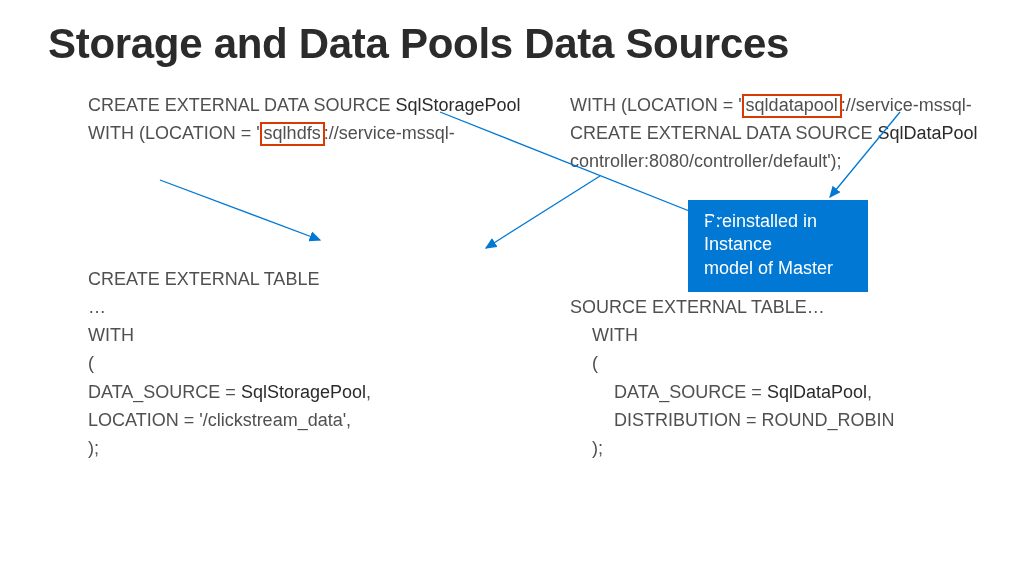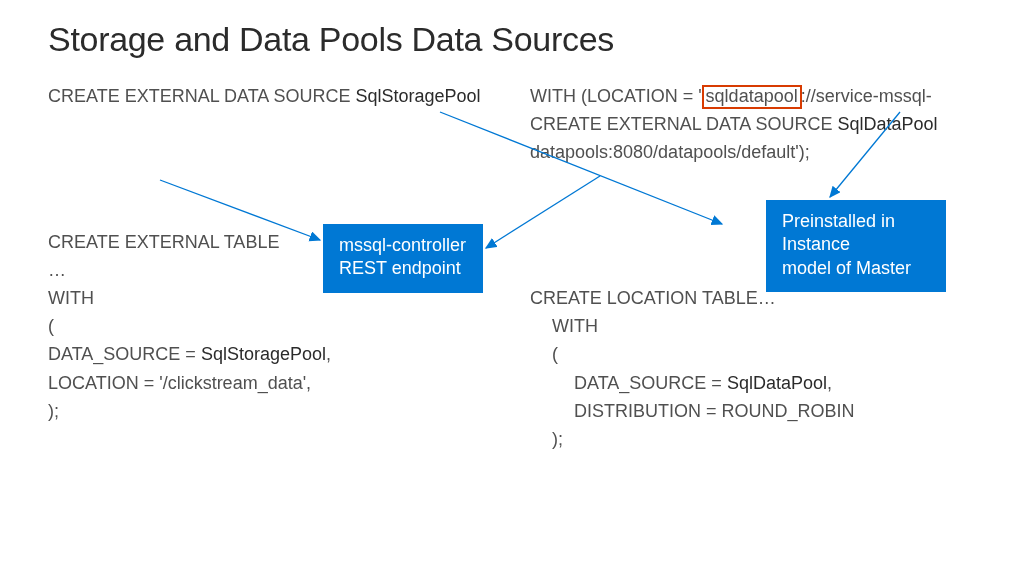--- a/index.html
+++ b/index.html
@@ -15,33 +15,34 @@
       position: relative;
     }
     .slide {
       position: relative;
       width: 100%;
       height: 100%;
       box-sizing: border-box;
       padding: 20px 48px 0 48px;
     }
     .title {
-      font-size: 34px;
-      font-weight: 400;
+      font-size: 42px;
+      font-weight: 700;
       color: #2b2b2b;
       margin: 0 0 24px 0;
       letter-spacing: -0.3px;
     }
     .cols {
       display: flex;
       gap: 36px;
     }
     .col {
       flex: 1;
       min-width: 0;
+      margin-left: 40px;
     }
     .code {
       font-size: 18px;
       line-height: 1.45;
       color: #505050;
       white-space: nowrap;
     }
     .code p { margin: 0 0 2px 0; }
     .code .name { color: #2b2b2b; }
     .hlbox {
@@ -60,21 +61,21 @@
       padding: 10px 16px 12px 16px;
       line-height: 1.3;
       box-sizing: border-box;
     }
     #box-mssql {
       left: 323px;
       top: 224px;
       width: 160px;
     }
     #box-preinstalled {
-      left: 766px;
+      left: 688px;
       top: 200px;
       width: 180px;
     }
     svg.arrows {
       position: absolute;
       left: 0; top: 0;
       width: 1024px;
       height: 576px;
       pointer-events: none;
     }
@@ -85,20 +86,23 @@
 
 <div class="slide">
   <h1 class="title">Storage and Data Pools Data Sources</h1>
 
   <div class="cols">
 
     <div class="col">
       <div class="code">
         <p>
           <span>CREATE EXTERNAL DATA SOURCE </span><span class="name">SqlStoragePool</span>
+        </p>
+        <p>
+          <span>WITH (LOCATION = '</span><span class="hlbox">sqlhdfs</span><span>://service-mssql-</span>
         </p>
       </div>
 
       <div style="height:118px"></div>
 
       <div class="code">
         <p>CREATE EXTERNAL TABLE</p>
         <p>…</p>
         <p>WITH</p>
         <p>(</p>
@@ -111,44 +115,40 @@
     </div>
 
     <div class="col">
       <div class="code">
         <p>
           <span>WITH (LOCATION = '</span><span class="hlbox">sqldatapool</span><span>://service-mssql-</span>
         </p>
         <p>
           <span>CREATE EXTERNAL DATA SOURCE </span><span class="name">SqlDataPool</span>
         </p>
-        <p>datapools:8080/datapools/default');</p>
+        <p>controller:8080/controller/default');</p>
       </div>
 
       <div style="height:118px"></div>
 
       <div class="code">
-        <p>CREATE LOCATION TABLE…</p>
+        <p>SOURCE EXTERNAL TABLE…</p>
         <p class="indent">WITH</p>
         <p class="indent">(</p>
         <p class="indent">
           <span class="indent" style="padding-left:0"></span>
           <span style="padding-left:22px">DATA_SOURCE = </span><span class="name">SqlDataPool</span><span>,</span>
         </p>
         <p class="indent"><span style="padding-left:22px">DISTRIBUTION = ROUND_ROBIN</span></p>
         <p class="indent">);</p>
       </div>
     </div>
 
   </div>
 
-  <div id="box-mssql" class="bluebox">
-    <div>mssql-controller</div>
-    <div>REST endpoint</div>
-  </div>
   <div id="box-preinstalled" class="bluebox">
     <div>Preinstalled in</div>
     <div>Instance</div>
     <div>model of Master</div>
   </div>
 
   <svg class="arrows">
     <defs>
       <marker id="ah" markerWidth="10" markerHeight="10" refX="8" refY="4" orient="auto">
         <path d="M0,0 L9,4 L0,8 Z" fill="#0078d4"></path>

